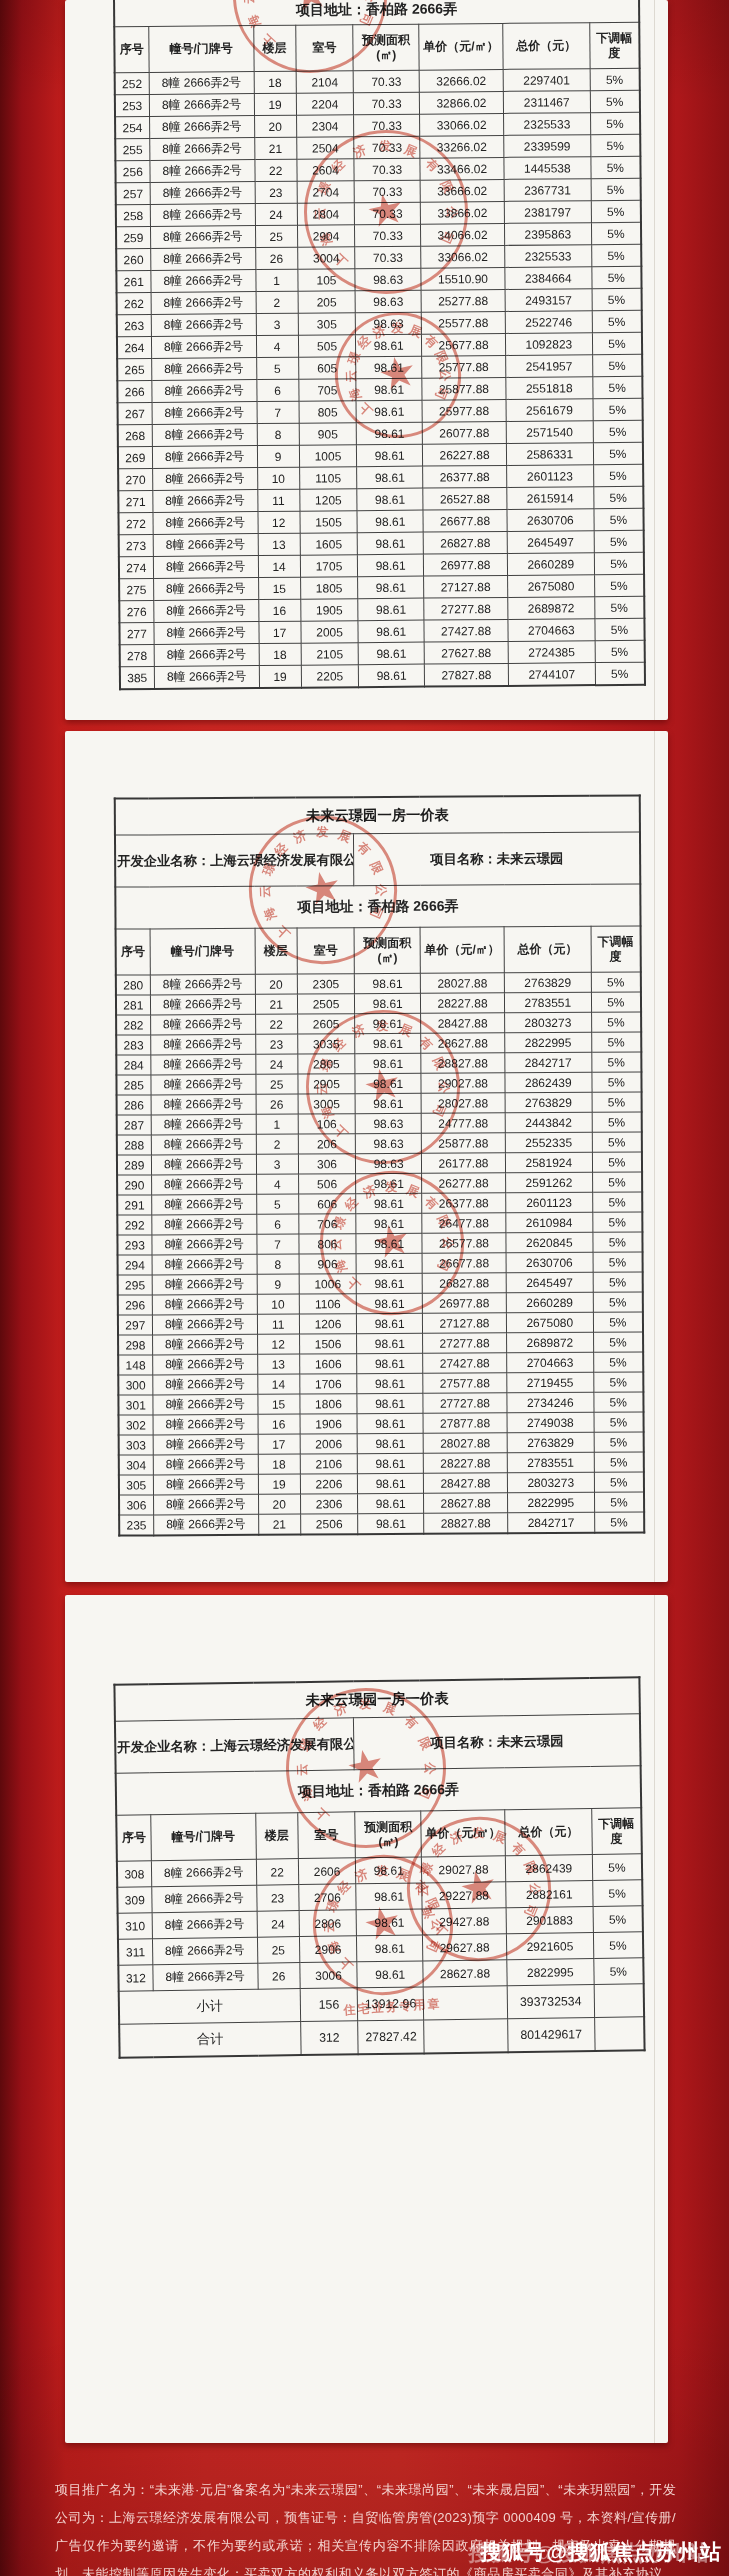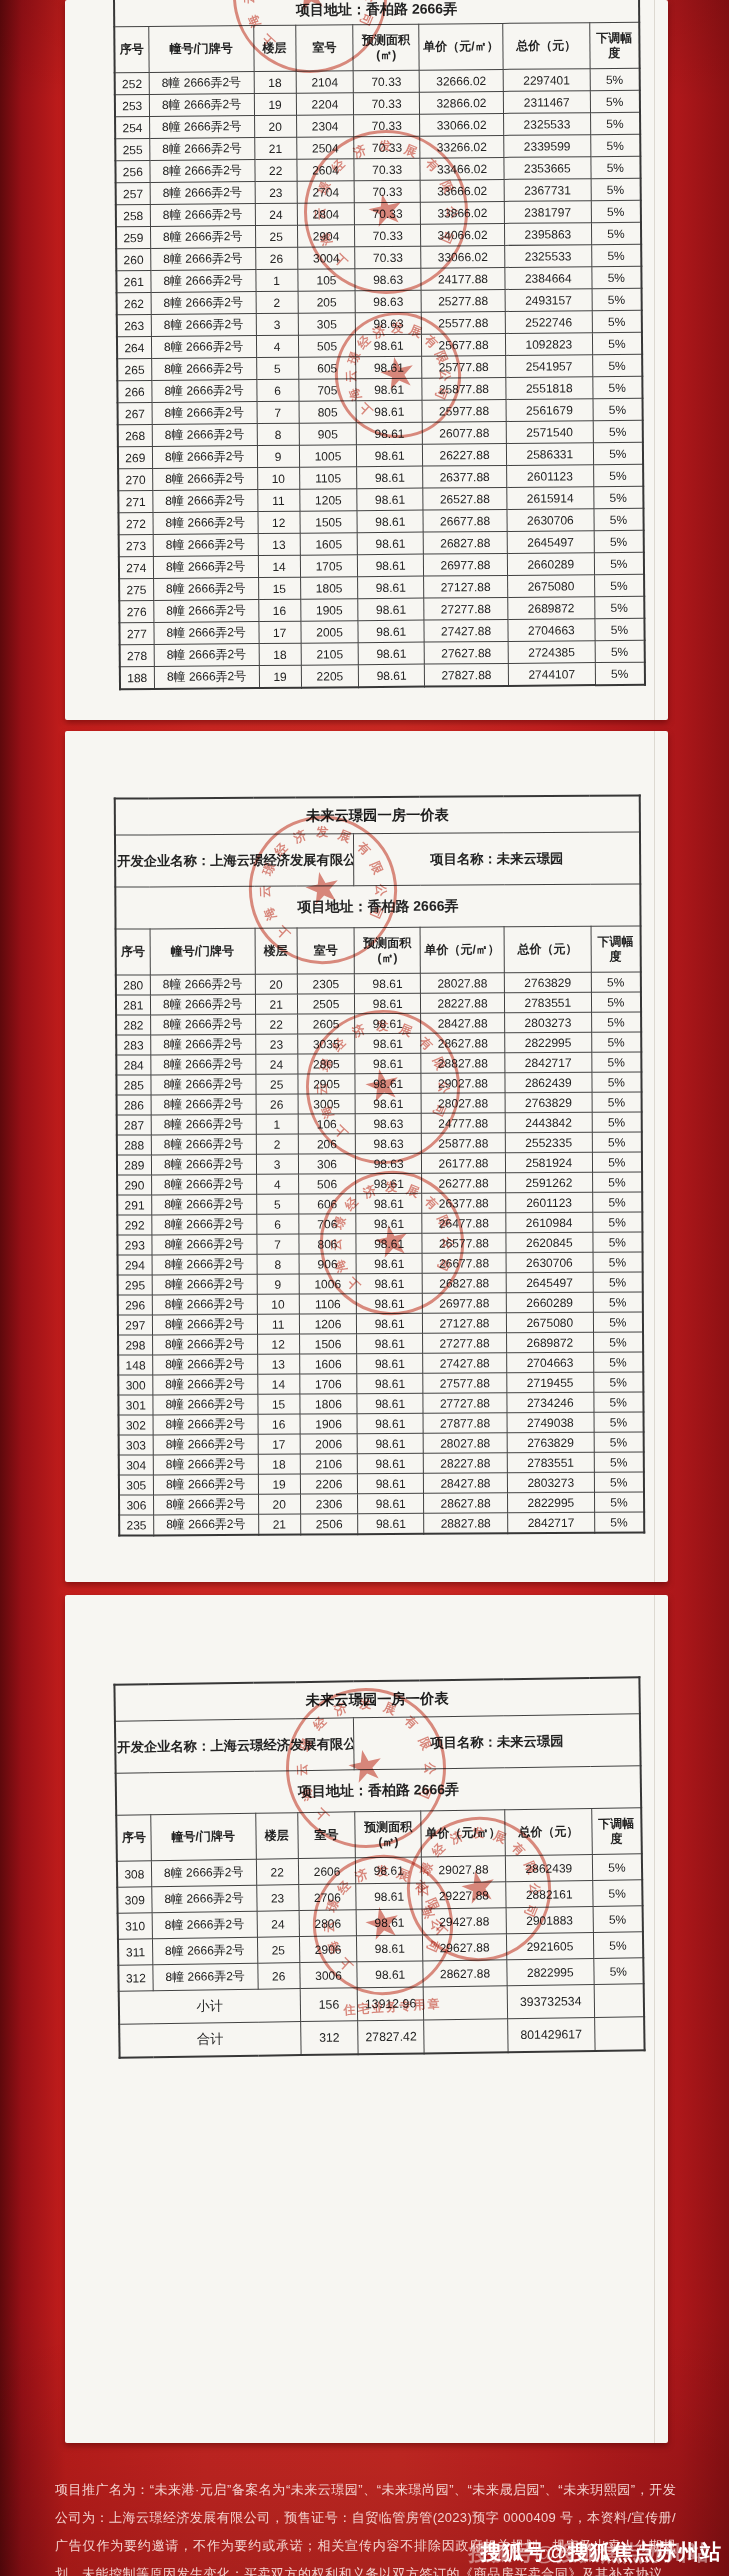--- a/index.html
+++ b/index.html
@@ -131,21 +131,21 @@
               <td class="data">2339599</td>
               <td class="data">5%</td>
             </tr>
             <tr>
               <td class="data">256</td>
               <td class="data">8幢 2666弄2号</td>
               <td class="data">22</td>
               <td class="data">2604</td>
               <td class="data">70.33</td>
               <td class="data">33466.02</td>
-              <td class="data">2353665</td>
+              <td class="data">1445538</td>
               <td class="data">5%</td>
             </tr>
             <tr>
               <td class="data">257</td>
               <td class="data">8幢 2666弄2号</td>
               <td class="data">23</td>
               <td class="data">2704</td>
               <td class="data">70.33</td>
               <td class="data">33666.02</td>
               <td class="data">2367731</td>
@@ -180,21 +180,21 @@
               <td class="data">33066.02</td>
               <td class="data">2325533</td>
               <td class="data">5%</td>
             </tr>
             <tr>
               <td class="data">261</td>
               <td class="data">8幢 2666弄2号</td>
               <td class="data">1</td>
               <td class="data">105</td>
               <td class="data">98.63</td>
-              <td class="data">24177.88</td>
+              <td class="data">15510.90</td>
               <td class="data">2384664</td>
               <td class="data">5%</td>
             </tr>
             <tr>
               <td class="data">262</td>
               <td class="data">8幢 2666弄2号</td>
               <td class="data">2</td>
               <td class="data">205</td>
               <td class="data">98.63</td>
               <td class="data">25277.88</td>
@@ -355,21 +355,21 @@
               <td class="data">278</td>
               <td class="data">8幢 2666弄2号</td>
               <td class="data">18</td>
               <td class="data">2105</td>
               <td class="data">98.61</td>
               <td class="data">27627.88</td>
               <td class="data">2724385</td>
               <td class="data">5%</td>
             </tr>
             <tr>
-              <td class="data">188</td>
+              <td class="data">385</td>
               <td class="data">8幢 2666弄2号</td>
               <td class="data">19</td>
               <td class="data">2205</td>
               <td class="data">98.61</td>
               <td class="data">27827.88</td>
               <td class="data">2744107</td>
               <td class="data">5%</td>
             </tr>
           </tbody>
         </table>

